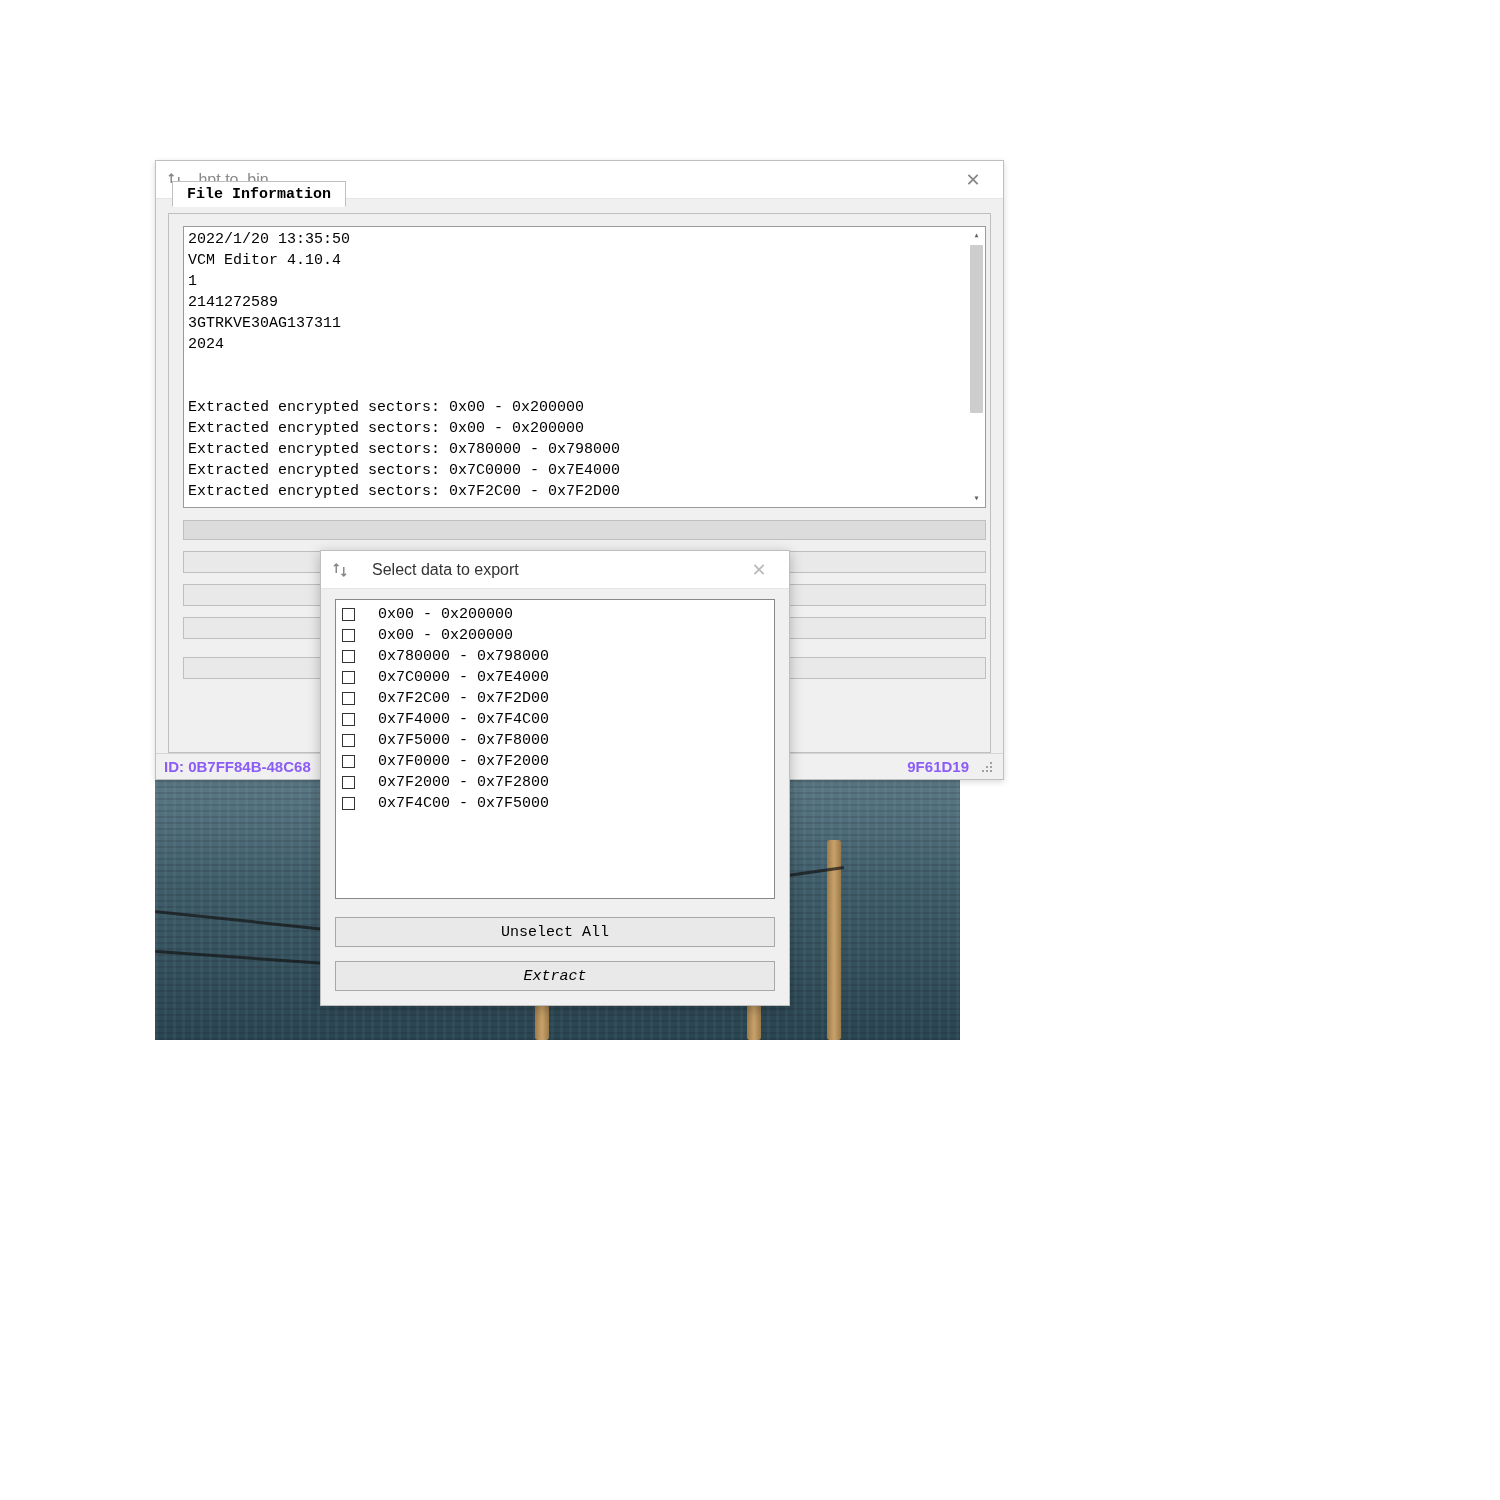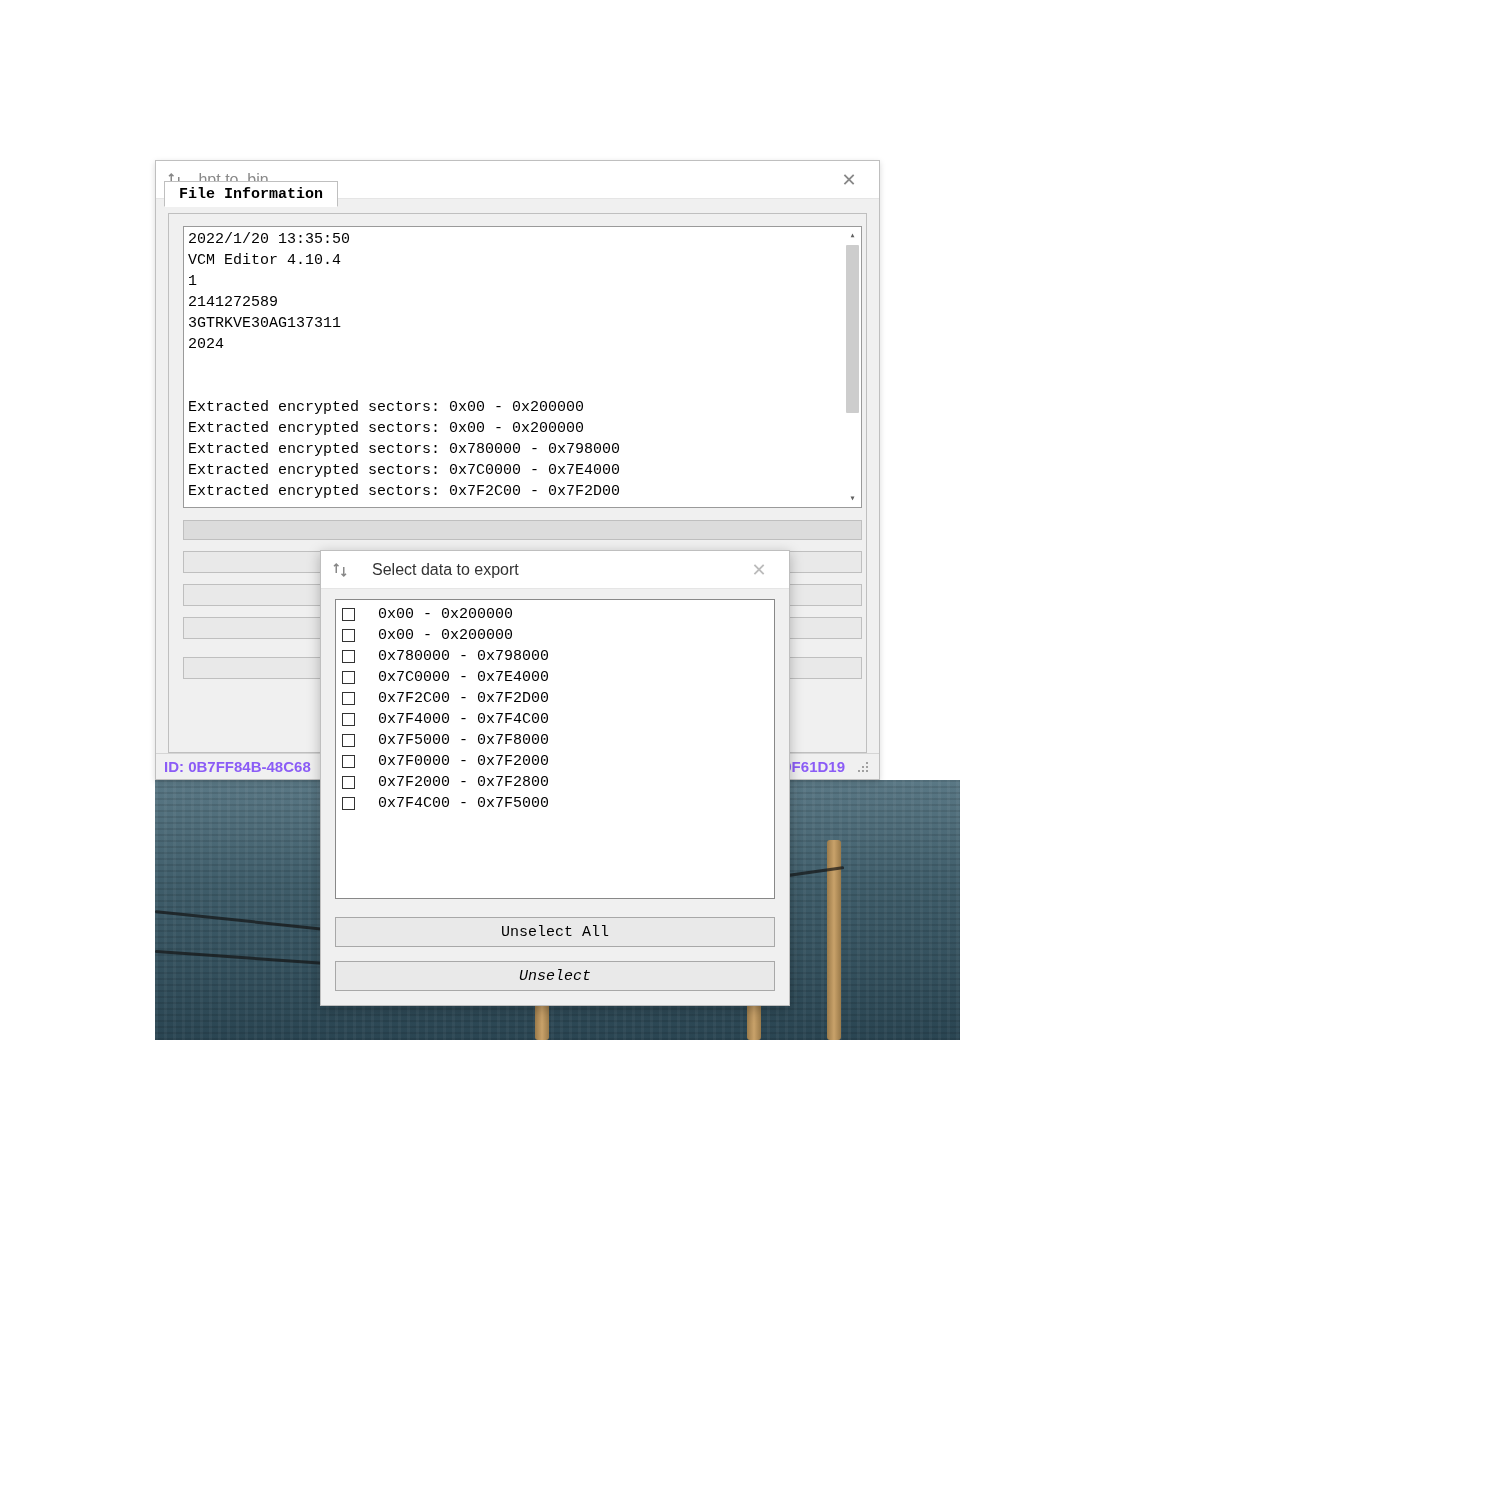--- a/index.html
+++ b/index.html
@@ -36,21 +36,21 @@
       repeating-linear-gradient(0deg, rgba(0,0,0,0.1) 0 2px, transparent 2px 6px);
   }
   .post { position:absolute; bottom:0; width:14px; background: linear-gradient(90deg,#9a7a4a,#c9a26a,#9a7a4a); border-radius:3px; }
   .rope { position:absolute; height:3px; background: rgba(20,20,20,0.7); border-radius:2px; transform-origin:left center; }
 
   
   .window-main {
     position: absolute;
     left: 0;
     top: 0;
-    width: 725px;
+    width: 849px;
     height: 620px;
     background: #f0f0f0;
     border: 1px solid #bfbfbf;
     box-shadow: 0 2px 6px rgba(0,0,0,0.15);
   }
   .titlebar {
     height: 38px;
     display: flex;
     align-items: center;
     padding: 0 8px 0 10px;
@@ -77,21 +77,21 @@
   .tab-frame {
     border: 1px solid #bfbfbf;
     background: #f0f0f0;
     position: relative;
     padding: 12px 4px 12px 14px;
     height: 540px;
   }
   .tab-label {
     position: absolute;
     top: -18px;
-    left: 8px;
+    left: 16px;
     background: #ffffff;
     border: 1px solid #bfbfbf;
     border-bottom: 1px solid #ffffff;
     padding: 4px 14px 3px 14px;
     font-family: "Courier New", monospace;
     font-size: 15px;
     font-weight: bold;
   }
   .log-box {
     background: #ffffff;
@@ -328,16 +328,16 @@
           <div class="check-item">
             <span class="check-box"></span>
             <span>0x7F2000 - 0x7F2800</span>
           </div>
           <div class="check-item">
             <span class="check-box"></span>
             <span>0x7F4C00 - 0x7F5000</span>
           </div>
         </div>
       <div class="dlg-btn">Unselect All</div>
-      <div class="dlg-btn" style="margin-top:14px;">Unselect</div>
+      <div class="dlg-btn" style="margin-top:14px;">Extract</div>
     </div>
   </div>
 </div>
 
 </body></html>

